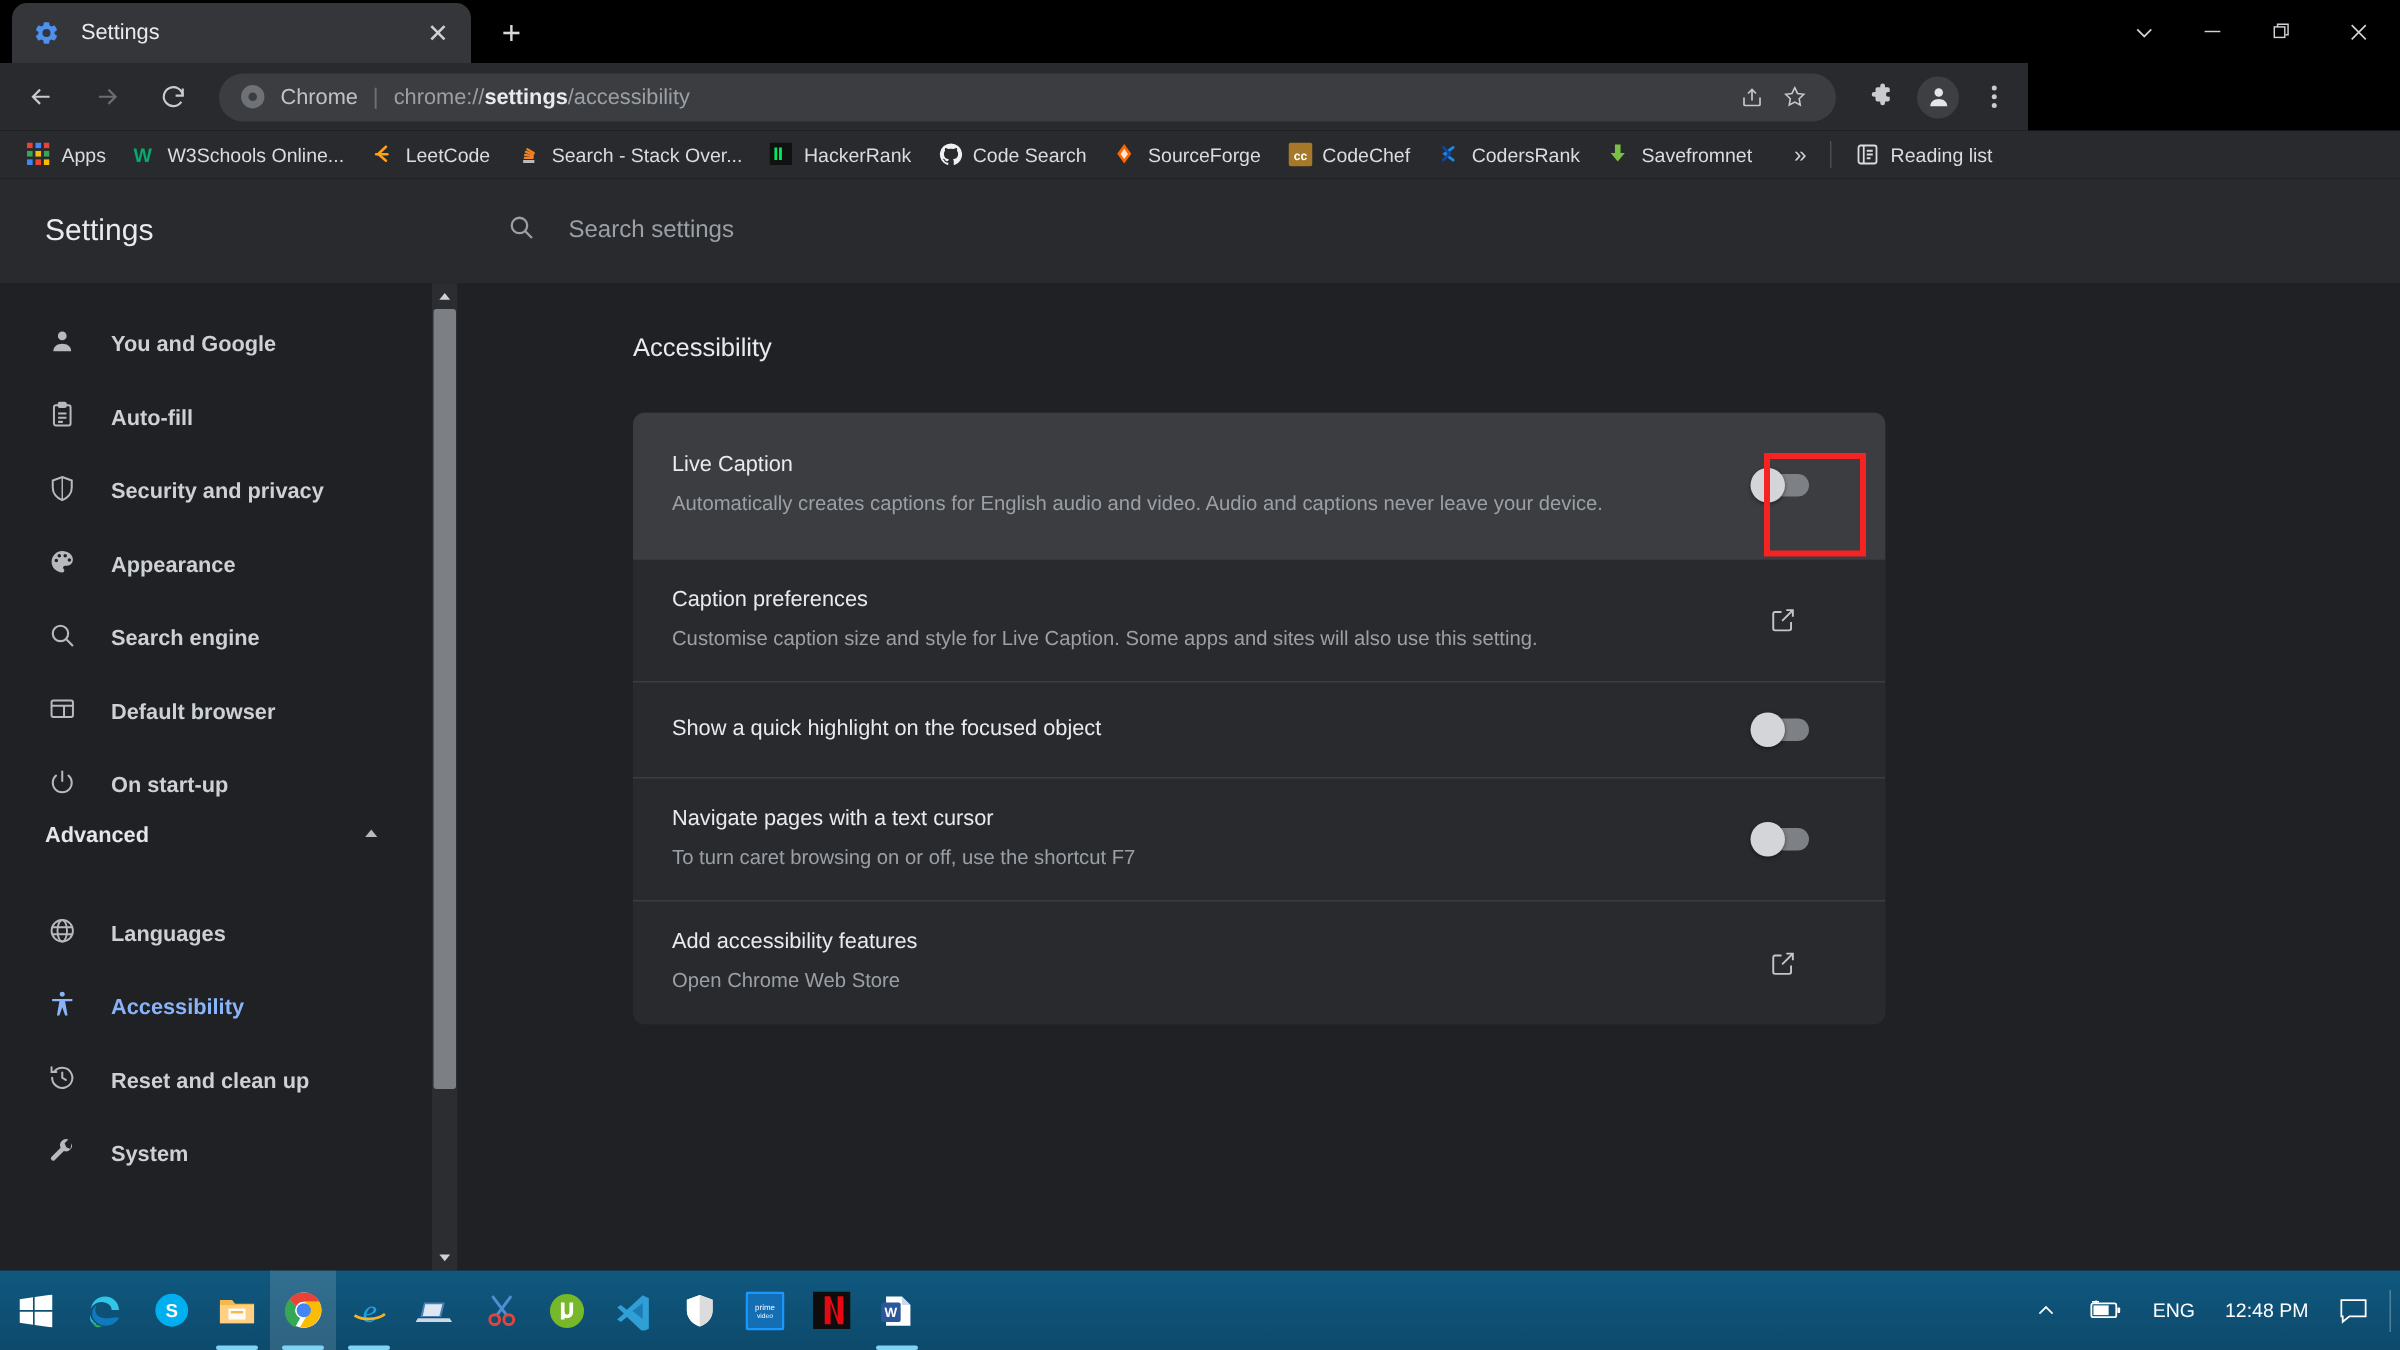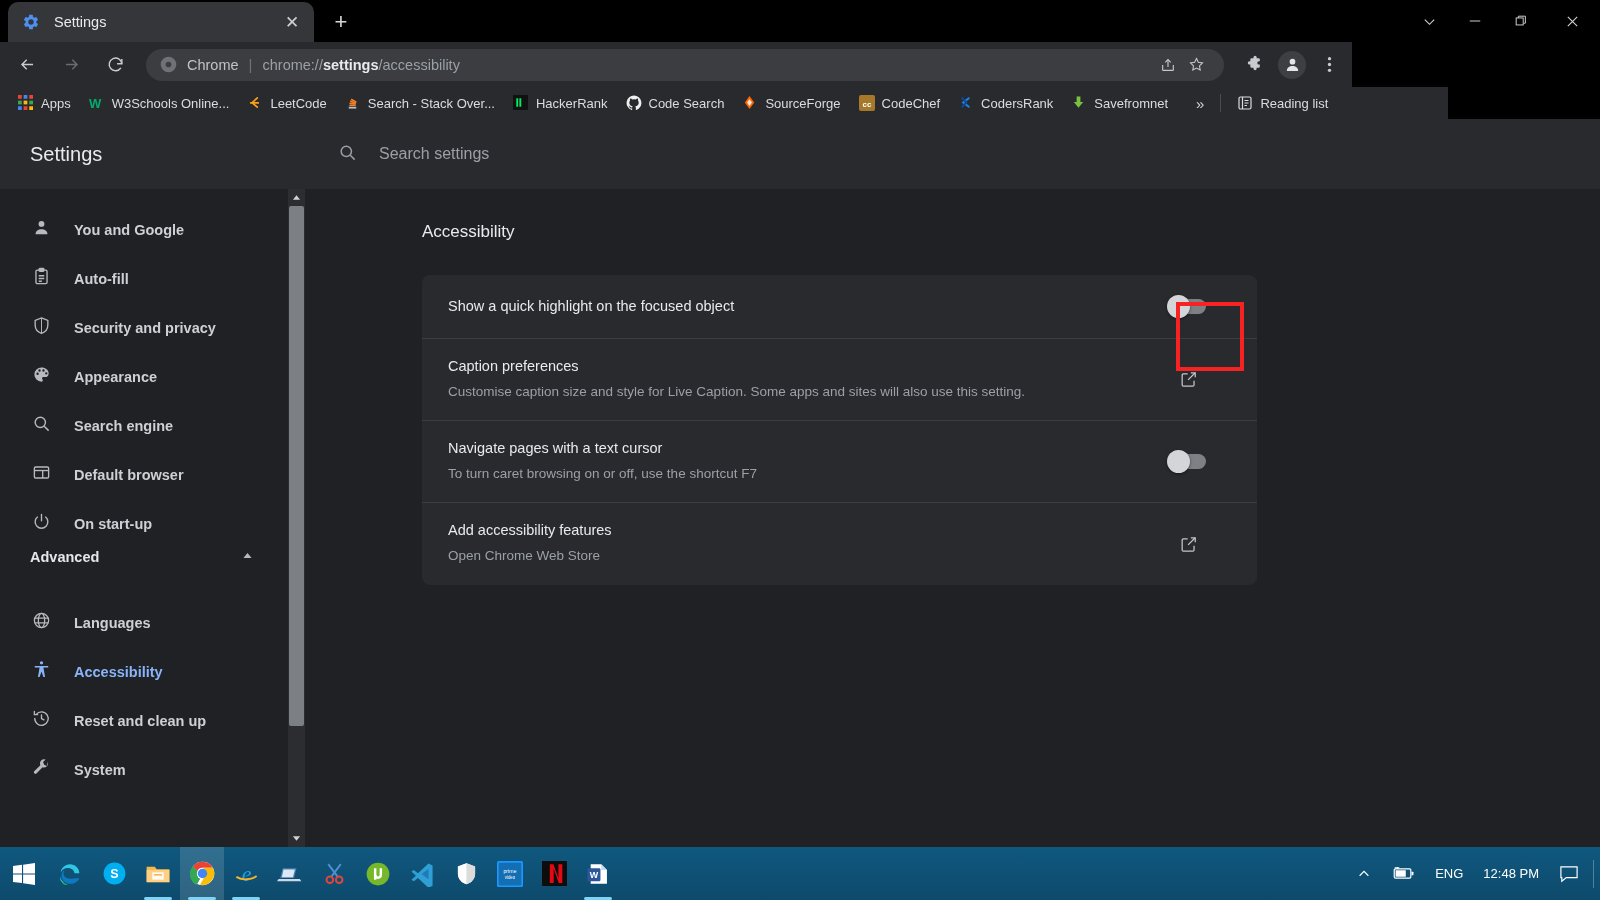--- a/index.html
+++ b/index.html
@@ -88,21 +88,21 @@
     color: #c8cbcf; border-radius: 50%;
   }
   .avatar-btn {
     width: 28px; height: 28px; border-radius: 50%;
     background: #3d3f43; display: flex; align-items: center; justify-content: center;
     color: #e3e5e8; margin-left: 8px;
   }
 
   
   .bookmarks {
-    position: absolute; left: 0; top: 87px; width: 1448px; height: 32px;
+    position: absolute; left: 0; top: 87px; width: 1600px; height: 32px;
     background: #292a2d;
     display: flex; align-items: center; padding-left: 10px;
     overflow: hidden;
   }
   .bm {
     display: flex; align-items: center; height: 24px;
     padding: 0 8px; border-radius: 4px; margin-right: 2px;
     white-space: nowrap; flex: 0 0 auto;
   }
   .bm-ico { width: 16px; height: 16px; flex: 0 0 16px; margin-right: 7px; position: relative; }
@@ -622,24 +622,24 @@
         </svg>
     </div>
   </div>
 
   <div class="content">
     <div class="content-inner">
       <div class="page-heading">Accessibility</div>
 
       <div class="card">
 
-
-        <div class="row">
+        <div class="row tall hovered">
           <div class="row-text">
-            <div class="row-title">Show a quick highlight on the focused object</div>
+            <div class="row-title">Live Caption</div>
+            <div class="row-sub">Automatically creates captions for English audio and video. Audio and captions never leave your device.</div>
           </div>
           <div class="row-ctl">
             <div class="toggle">
                 <div class="knob"></div>
               </div>
           </div>
         </div>
 
         <div class="row mid">
           <div class="row-text">
@@ -650,20 +650,31 @@
             <span class="ext-link">
               <svg width="19" height="19" viewBox="0 0 24 24" fill="none" stroke="currentColor" stroke-width="1.6">
                 <path d="M19 13.5V19a1.5 1.5 0 01-1.5 1.5H5.5A1.5 1.5 0 014 19V6.5A1.5 1.5 0 015.5 5H11"></path>
                 <path d="M15 3.5h5.5V9"></path>
                   <path d="M20.2 3.8L11.5 12.5"></path>
               </svg>
             </span>
           </div>
         </div>
 
+        <div class="row">
+          <div class="row-text">
+            <div class="row-title">Show a quick highlight on the focused object</div>
+          </div>
+          <div class="row-ctl">
+            <div class="toggle">
+                <div class="knob"></div>
+              </div>
+          </div>
+        </div>
+
         <div class="row mid">
           <div class="row-text">
             <div class="row-title">Navigate pages with a text cursor</div>
             <div class="row-sub">To turn caret browsing on or off, use the shortcut F7</div>
           </div>
           <div class="row-ctl">
             <div class="toggle">
                 <div class="knob"></div>
               </div>
           </div>

